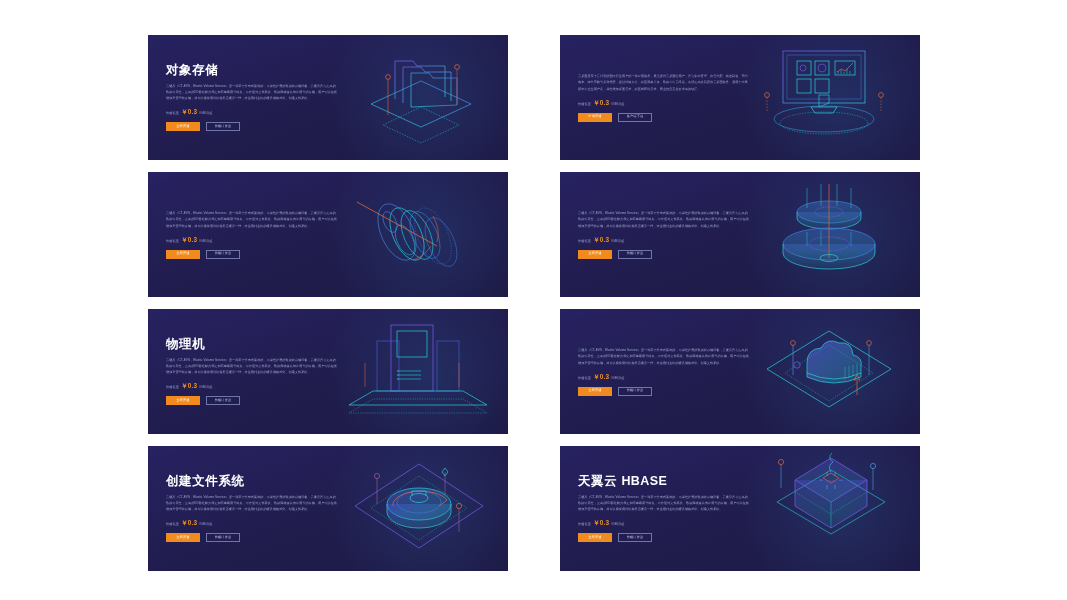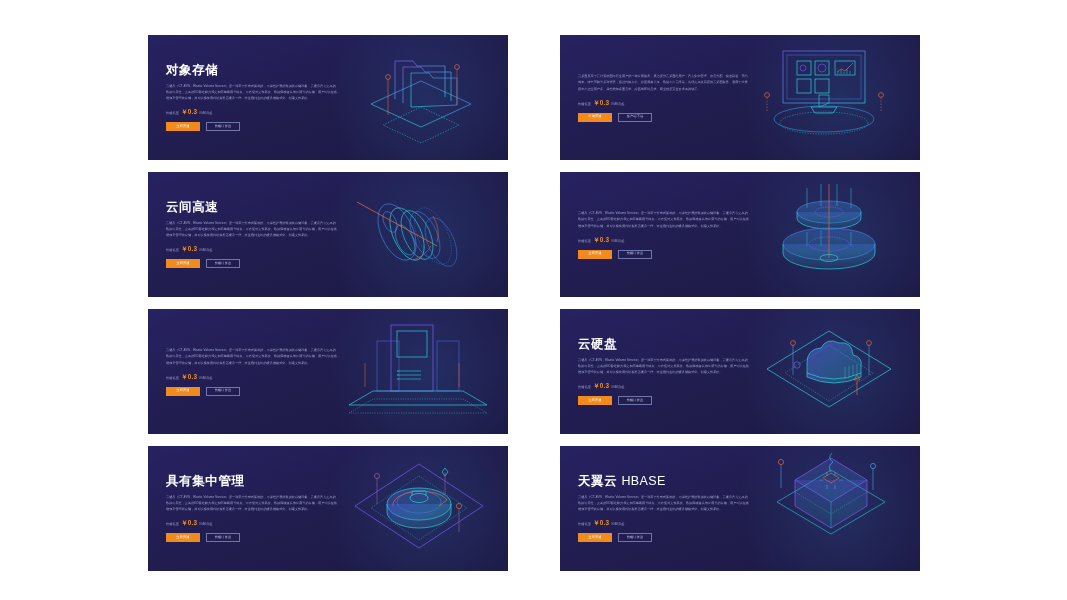--- a/index.html
+++ b/index.html
@@ -45,21 +45,21 @@
   }
   .title{
     color:#ffffff;
     font-size:12.5px;
     font-weight:700;
     letter-spacing:.6px;
     margin:0 0 5px 0;
     line-height:1.1;
     white-space:nowrap;
   }
-  .title .latin{font-weight:400;letter-spacing:.4px;}
+  .title .latin{font-weight:700;letter-spacing:.4px;}
   .desc{
     color:#a9b2da;
     font-size:3.1px;
     line-height:1.95;
     margin:0 0 7px 0;
     letter-spacing:.05px;
     opacity:.92;
     width:172px;
   }
   .price-row{
@@ -219,21 +219,20 @@
             <ellipse cx="57" cy="50" rx="6" ry="11" transform="rotate(-24 57 50)" stroke="#3f7fd8"></ellipse>
             <ellipse cx="72" cy="68" rx="8" ry="16" transform="rotate(-24 72 68)" stroke="#2ad0d8" opacity=".7"></ellipse>
             <path d="M24 30 L104 74" stroke="#e2663a" stroke-width=".8"></path>
             <path d="M100 44 q8 14 4 26" stroke="#e2663a" stroke-width=".7" opacity=".85"></path>
             <path d="M80 88 q12 -4 18 -14" stroke="#e2663a" stroke-width=".7" opacity=".8"></path>
           </g>
         </svg>
       </div>
       <div class="card-inner">
         <div class="copy">
-          <h3 class="title">云间高速</h3>
           <p class="desc">云硬盘（CT-EVS，Elastic Volume Service）是一种基于分布式架构的，可弹性扩展的数据块存储设备，云硬盘具有更高的数据可靠性，更高的I/O吞吐能力和更加简单易用等特点，可方便对文件系统、数据库或者其他应用等的存储，用户可以在线增加及管理块存储，并可以像使用传统服务器硬盘一样，对挂载到主机的硬盘做格式化、创建文件系统。</p>
           <div class="price-row">
             <span class="price-label">价格低至</span>
             <span class="price-value">￥0.3</span>
             <span class="price-unit">/GB/月起</span>
           </div>
           <div class="btn-row">
             <div class="btn btn-primary">立即开通</div>
             <div class="btn btn-ghost">价格计算器</div>
           </div>
@@ -294,20 +293,21 @@
             <path d="M64 62 h2 M64 66 h2 M64 70 h2" stroke="#2ad0d8" stroke-width=".9"></path>
             <path d="M16 96 L40 82 L130 82 L154 96 Z" stroke="#2ad0d8"></path>
             <path d="M16 104 L40 90 L130 90 L154 104 Z" stroke="#2ad0d8" stroke-dasharray="1.2 1.2" opacity=".6"></path>
             <path d="M32 54 v24" stroke="#e2663a" stroke-width=".6" opacity=".85"></path>
             <path d="M126 54 v24" stroke="#e2663a" stroke-width=".6" opacity=".85"></path>
           </g>
         </svg>
       </div>
       <div class="card-inner">
         <div class="copy">
+          <h3 class="title">物理机</h3>
           <p class="desc">云硬盘（CT-EVS，Elastic Volume Service）是一种基于分布式架构的，可弹性扩展的数据块存储设备，云硬盘具有更高的数据可靠性，更高的I/O吞吐能力和更加简单易用等特点，可方便对文件系统、数据库或者其他应用等的存储，用户可以在线增加及管理块存储，并可以像使用传统服务器硬盘一样，对挂载到主机的硬盘做格式化、创建文件系统。</p>
           <div class="price-row">
             <span class="price-label">价格低至</span>
             <span class="price-value">￥0.3</span>
             <span class="price-unit">/GB/月起</span>
           </div>
           <div class="btn-row">
             <div class="btn btn-primary">立即开通</div>
             <div class="btn btn-ghost">价格计算器</div>
           </div>
@@ -334,21 +334,20 @@
             <path d="M48 36 v30 M124 36 v30" stroke="#4a9fd8" stroke-width=".6"></path>
             <circle cx="48" cy="34" r="2.4" stroke="#e2663a" stroke-width=".7"></circle>
             <circle cx="124" cy="34" r="2.4" stroke="#e2663a" stroke-width=".7"></circle>
             <circle cx="52" cy="56" r="3.2" stroke="#7b5cf0" stroke-width=".7"></circle>
             <path d="M112 72 v14 M112 66 l3 5 h-6 Z" stroke="#e2663a" stroke-width=".7"></path>
           </g>
         </svg>
       </div>
       <div class="card-inner">
         <div class="copy">
-          <h3 class="title">云硬盘</h3>
           <p class="desc">云硬盘（CT-EVS，Elastic Volume Service）是一种基于分布式架构的，可弹性扩展的数据块存储设备，云硬盘具有更高的数据可靠性，更高的I/O吞吐能力和更加简单易用等特点，可方便对文件系统、数据库或者其他应用等的存储，用户可以在线增加及管理块存储，并可以像使用传统服务器硬盘一样，对挂载到主机的硬盘做格式化、创建文件系统。</p>
           <div class="price-row">
             <span class="price-label">价格低至</span>
             <span class="price-value">￥0.3</span>
             <span class="price-unit">/GB/月起</span>
           </div>
           <div class="btn-row">
             <div class="btn btn-primary">立即开通</div>
             <div class="btn btn-ghost">价格计算器</div>
           </div>
@@ -378,21 +377,21 @@
             <path d="M114 54 l-8 6" stroke="#e2663a" stroke-width=".7"></path>
             <path d="M44 32 v26 M112 26 v22 M126 62 v24" stroke="#a05a9c" stroke-width=".6"></path>
             <circle cx="44" cy="30" r="2.6" stroke="#a05a9c" stroke-width=".7"></circle>
             <circle cx="126" cy="60" r="2.6" stroke="#e2663a" stroke-width=".7"></circle>
             <path d="M112 22 l3 4 -3 4 -3 -4 Z" stroke="#2ad0d8" stroke-width=".7"></path>
           </g>
         </svg>
       </div>
       <div class="card-inner">
         <div class="copy">
-          <h3 class="title">具有集中管理</h3>
+          <h3 class="title">创建文件系统</h3>
           <p class="desc">云硬盘（CT-EVS，Elastic Volume Service）是一种基于分布式架构的，可弹性扩展的数据块存储设备，云硬盘具有更高的数据可靠性，更高的I/O吞吐能力和更加简单易用等特点，可方便对文件系统、数据库或者其他应用等的存储，用户可以在线增加及管理块存储，并可以像使用传统服务器硬盘一样，对挂载到主机的硬盘做格式化、创建文件系统。</p>
           <div class="price-row">
             <span class="price-label">价格低至</span>
             <span class="price-value">￥0.3</span>
             <span class="price-unit">/GB/月起</span>
           </div>
           <div class="btn-row">
             <div class="btn btn-primary">立即开通</div>
             <div class="btn btn-ghost">价格计算器</div>
           </div>

